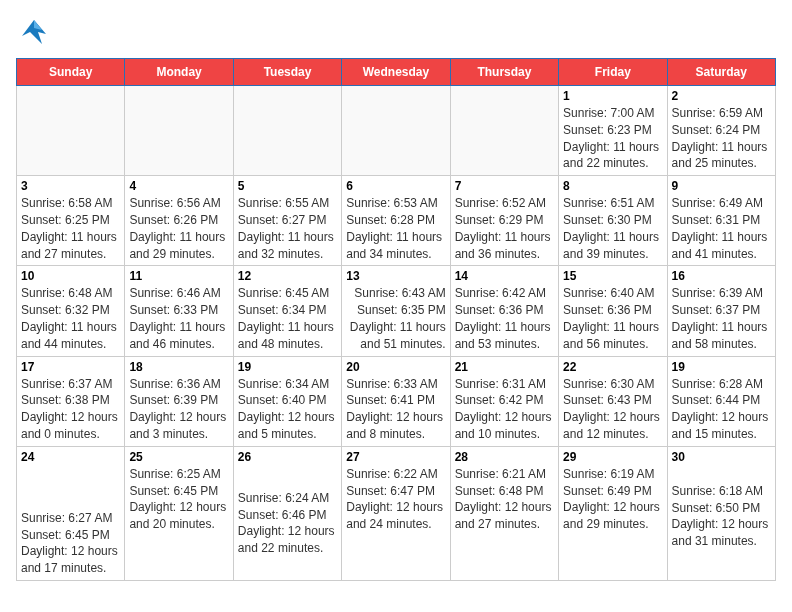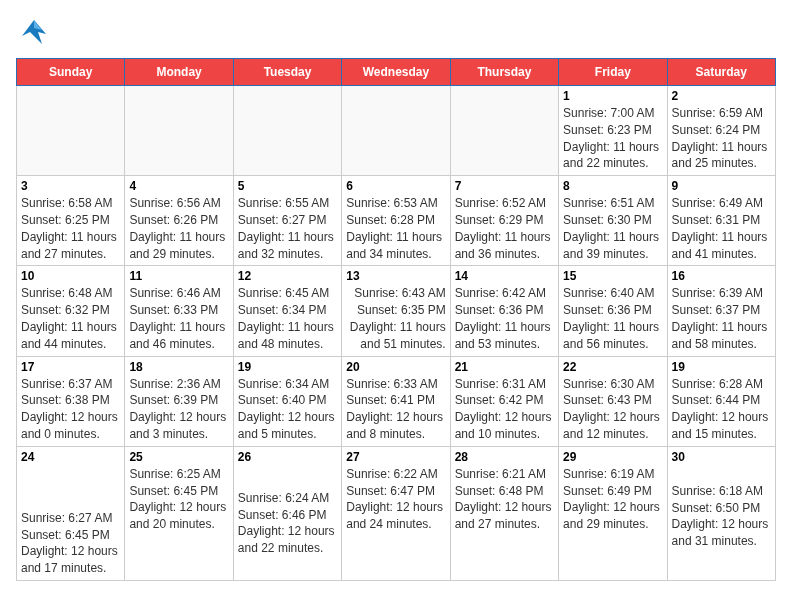--- a/index.html
+++ b/index.html
@@ -243,21 +243,21 @@
       <tr>
         <td>
           <span class="day-number">17</span>
           <div class="day-info" style="white-space: pre-line;">Sunrise: 6:37 AM
 Sunset: 6:38 PM
 Daylight: 12 hours
 and 0 minutes.</div>
         </td>
         <td>
           <span class="day-number">18</span>
-          <div class="day-info" style="white-space: pre-line;">Sunrise: 2:36 AM
+          <div class="day-info" style="white-space: pre-line;">Sunrise: 6:36 AM
 Sunset: 6:39 PM
 Daylight: 12 hours
 and 3 minutes.</div>
         </td>
         <td>
           <span class="day-number">19</span>
           <div class="day-info" style="white-space: pre-line;">Sunrise: 6:34 AM
 Sunset: 6:40 PM
 Daylight: 12 hours
 and 5 minutes.</div>

